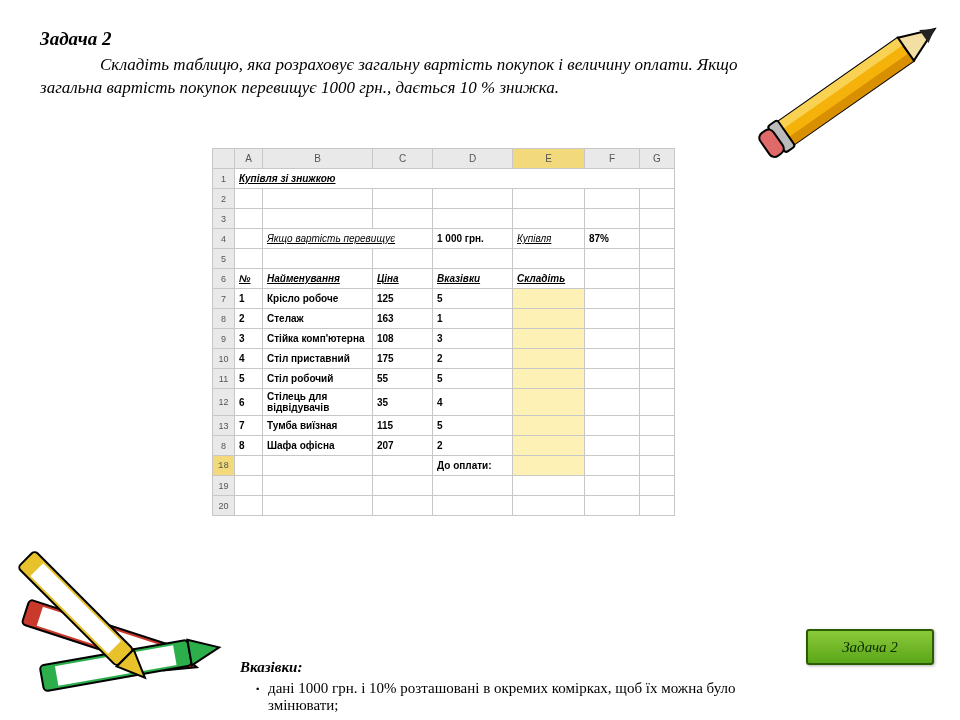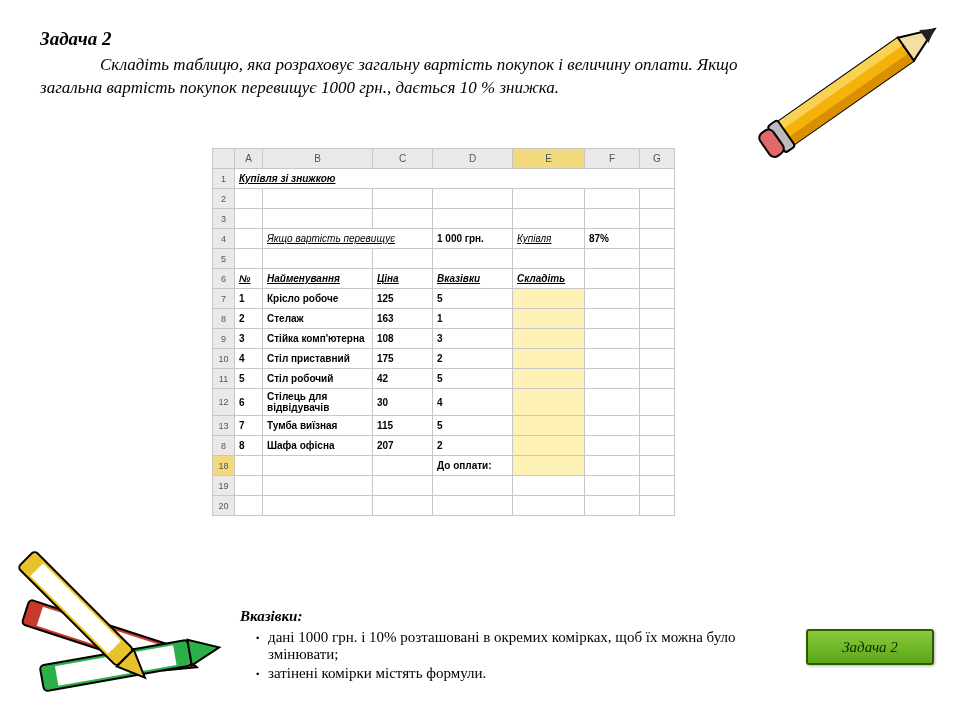--- a/index.html
+++ b/index.html
@@ -78,21 +78,21 @@
     font-size: 9px;
   }
   .colA { width: 28px; }
   .colB { width: 110px; }
   .colC { width: 60px; }
   .colD { width: 80px; }
   .colE { width: 72px; }
   .colF { width: 55px; }
   .colG { width: 35px; }
   .hdSel { background: #f2d97b !important; }
-  .rsel { background: #f2d97b !important; }
+  .rsel { background: #f2d97b !important; font-family: Liberation Mono, monospace; }
   .bold { font-weight: bold; }
   .ital { font-style: italic; text-decoration: underline; }
   .ctr { text-align: center; }
   .shade { background: #fdf1b5; }
   .btop { border-top: 2px solid #555; }
   .bbot { border-bottom: 2px solid #555; }
   .bleft { border-left: 2px solid #555; }
   .bright { border-right: 2px solid #555; }
   .taskbtn {
     position: absolute;
@@ -107,21 +107,21 @@
     font-style: italic;
     font-family: "Times New Roman", serif;
     font-size: 15px;
     text-align: center;
     line-height: 32px;
     box-shadow: 1px 1px 3px rgba(0,0,0,.3);
   }
   .hints {
     position: absolute;
     left: 240px;
-    bottom: 36px;
+    bottom: 4px;
     width: 520px;
     font-size: 15px;
   }
   .hints .lbl { font-style: italic; font-weight: bold; }
   .hints ul { margin: 4px 0 0 14px; padding:0; list-style: none; }
   .hints li { position: relative; padding-left: 14px; margin-bottom: 2px; }
   .hints li::before { content:"·"; position:absolute; left:0; top:-4px; font-size:22px; }
 </style>
 </head>
 <body>
@@ -247,31 +247,31 @@
     <td class="bold ctr">175</td>
     <td class="bold ctr">2</td>
     <td class="shade"></td>
     <td class="bright"></td>
         <td></td>
   </tr>
   <tr>
         <th class="rowhead">11</th>
     <td class="bold ctr bleft">5</td>
     <td class="bold">Стіл робочий</td>
-    <td class="bold ctr">42</td>
+    <td class="bold ctr">55</td>
     <td class="bold ctr">5</td>
     <td class="shade"></td>
     <td class="bright"></td>
         <td></td>
   </tr>
   <tr>
         <th class="rowhead">12</th>
     <td class="bold ctr bleft">6</td>
     <td class="bold">Стілець для відвідувачів</td>
-    <td class="bold ctr">30</td>
+    <td class="bold ctr">35</td>
     <td class="bold ctr">4</td>
     <td class="shade"></td>
     <td class="bright"></td>
         <td></td>
   </tr>
   <tr>
         <th class="rowhead">13</th>
     <td class="bold ctr bleft">7</td>
     <td class="bold">Тумба виїзная</td>
     <td class="bold ctr">115</td>
@@ -338,17 +338,16 @@
     <rect x="10" y="70" width="140" height="24" rx="4" fill="#e8c22b" stroke="#000" stroke-width="2"></rect>
     <rect x="25" y="73" width="110" height="18" fill="#fff"></rect>
     <polygon points="150,70 178,82 150,94" fill="#e8c22b" stroke="#000" stroke-width="2"></polygon>
   </g>
 </svg>
 
 <div class="hints">
   <span class="lbl">Вказівки:</span>
   <ul>
     <li>дані 1000 грн. і 10% розташовані в окремих комірках, щоб їх можна було змінювати;</li>
-    <li>затінені комірки містять формули.</li>
   </ul>
 </div>
 
 <div class="taskbtn">Задача 2</div>
 
 </body></html>

